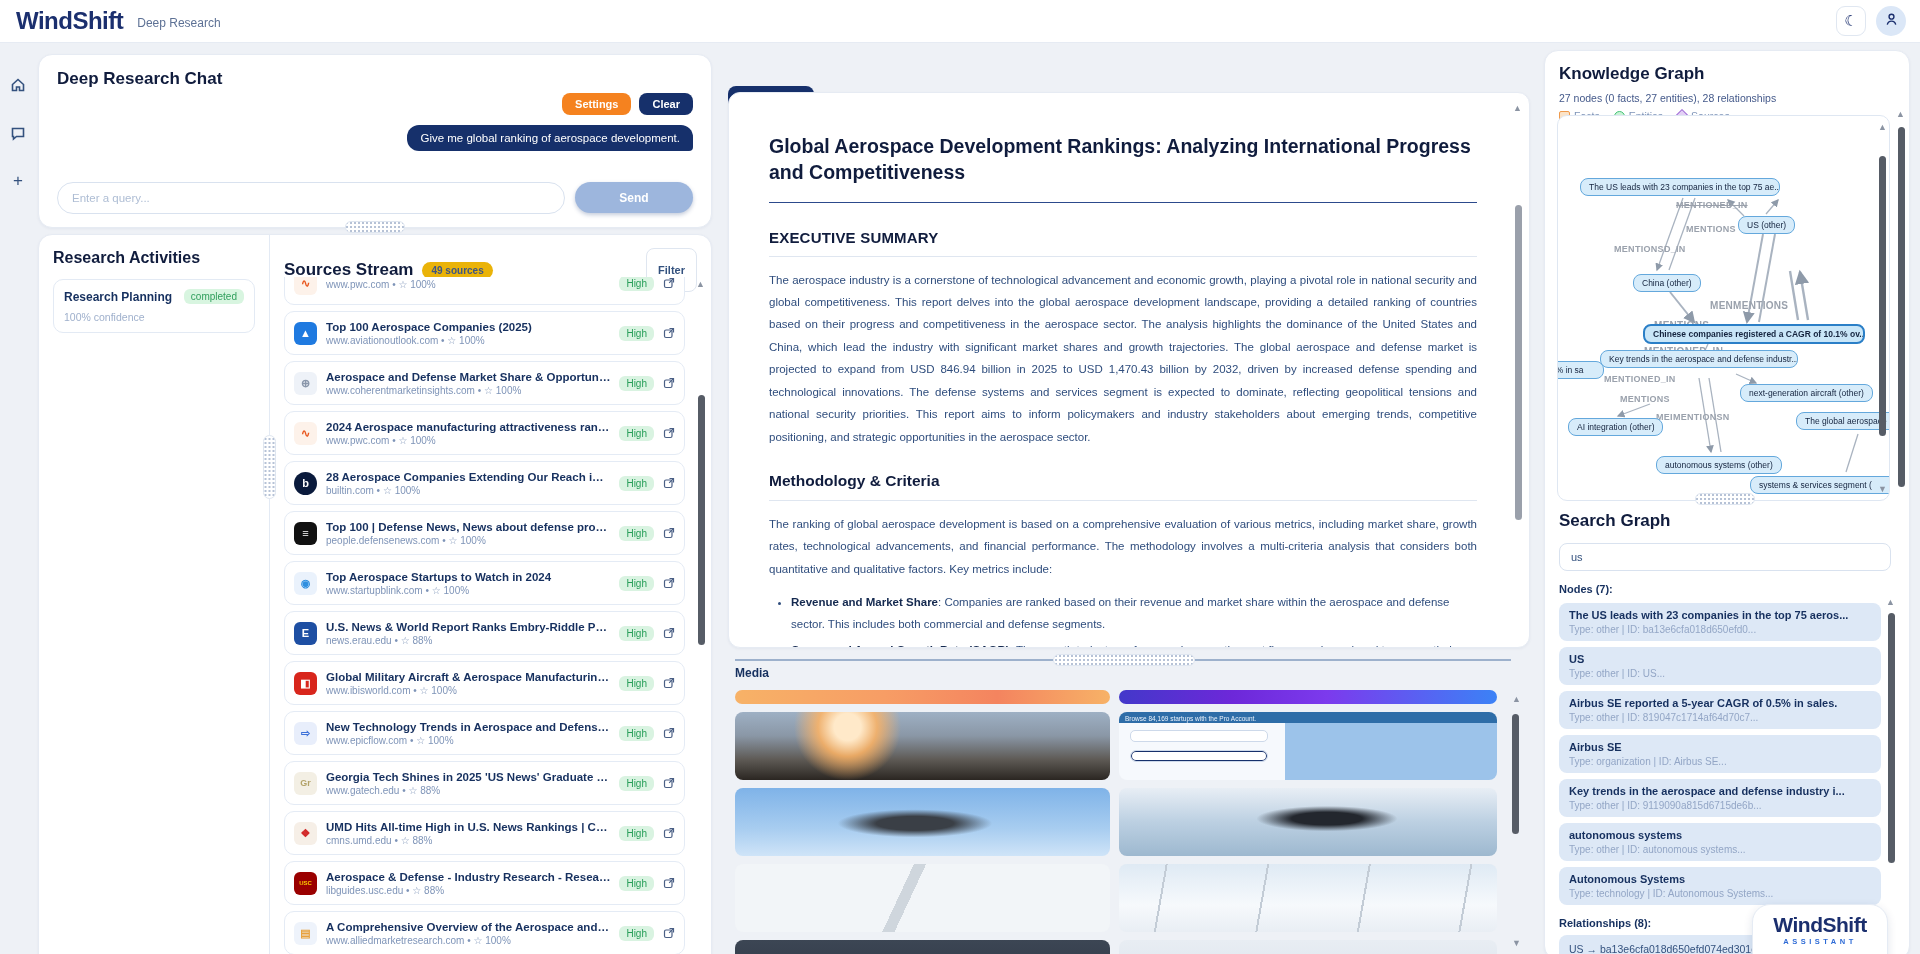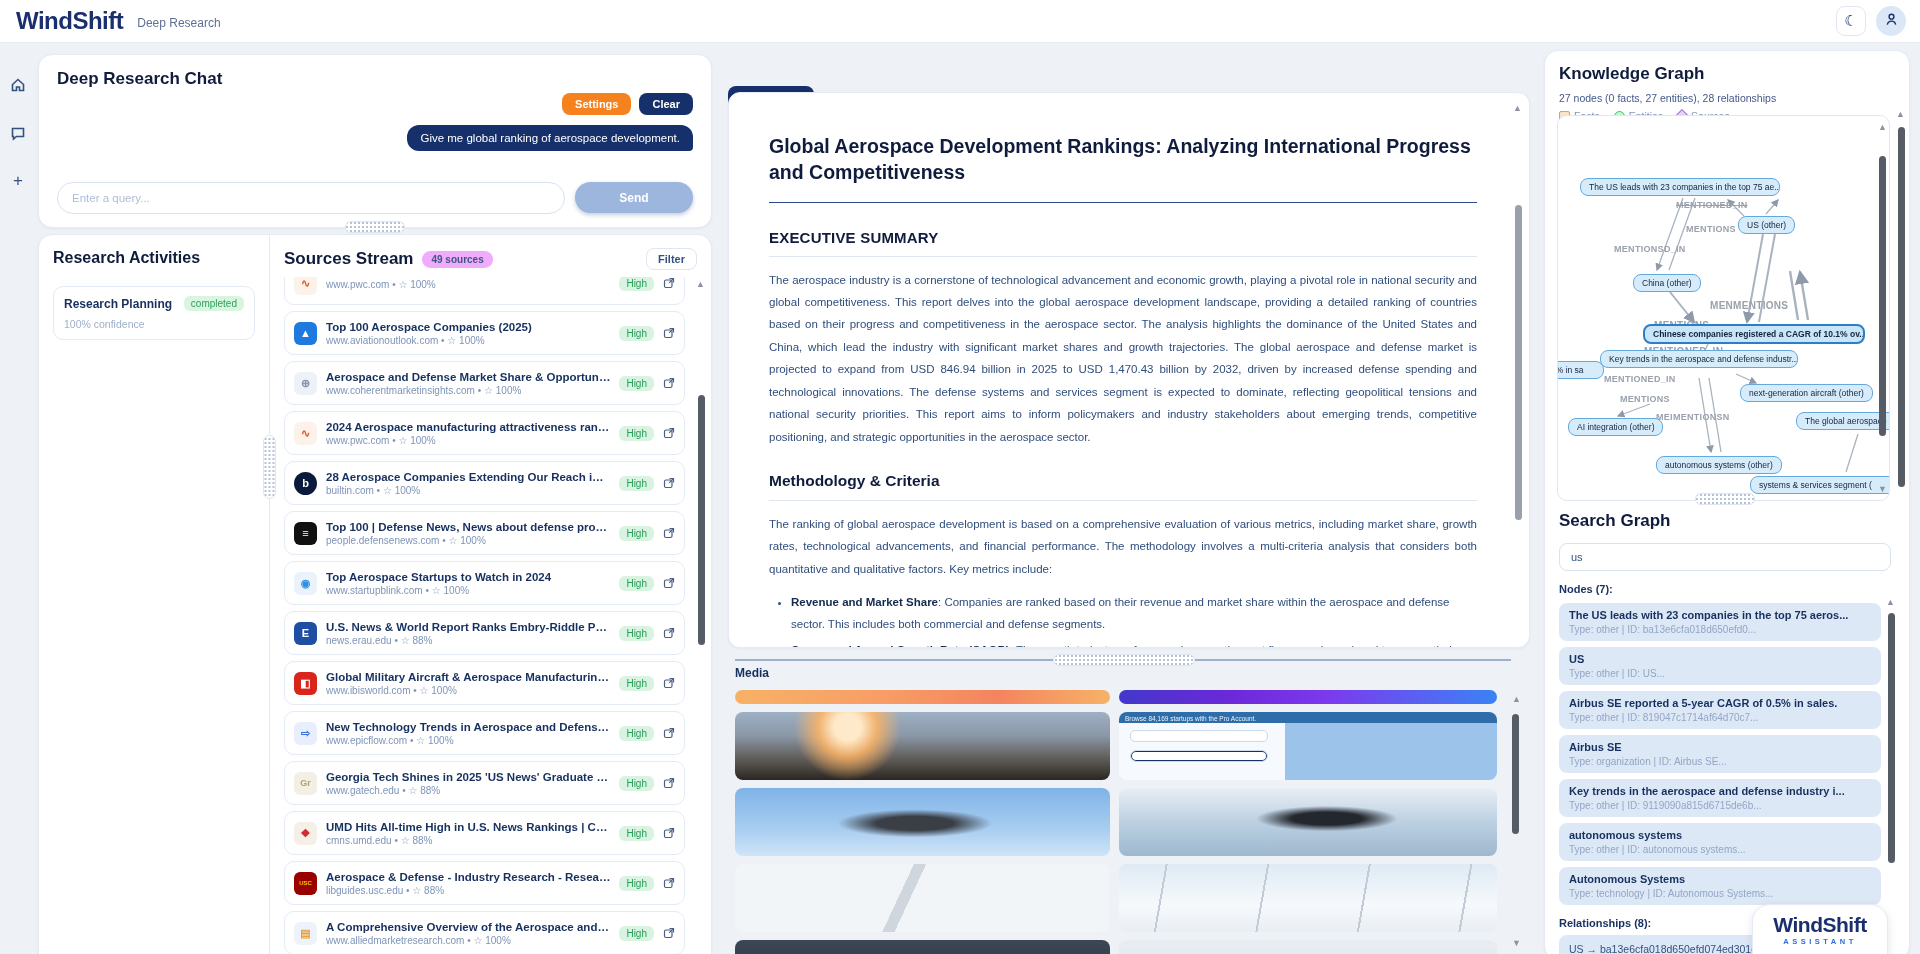--- a/index.html
+++ b/index.html
@@ -34,30 +34,30 @@
   .chat-input-row{position:absolute;left:18px;right:18px;bottom:13px;display:flex;gap:10px;}
   .query-input{flex:1;height:30px;border:1.5px solid #d9e2ef;border-radius:16px;padding:0 14px;font-size:11.5px;color:#33517e;outline:none;font-family:inherit;background:#fff;}
   .query-input::placeholder{color:#aebdd4;}
   .send-btn{width:118px;height:31px;border:none;border-radius:16px;background:#9db6dd;color:#fff;font-weight:700;font-size:12px;box-shadow:0 2px 4px rgba(20,50,110,.25);cursor:pointer;font-family:inherit;}
   .h-handle{position:absolute;width:58px;height:10px;background:#fff;border:1px solid #dfe6f0;border-radius:6px;background-image:radial-gradient(#b6c2d6 .8px,transparent 1px);background-size:4px 4px;background-position:center;cursor:row-resize;}
   .v-handle{position:absolute;width:11px;height:62px;background:#fff;border:1px solid #dfe6f0;border-radius:7px;background-image:radial-gradient(#b6c2d6 .8px,transparent 1px);background-size:4px 4px;background-position:center;cursor:col-resize;}
 
   
   #split-card{left:38px;top:234px;width:672px;height:770px;}
   #activities-pane{position:absolute;left:0;top:0;width:230px;height:100%;padding:14px;box-sizing:border-box;}
-  .activity-item{margin-top:19px;border:1px solid #e3eaf4;border-radius:10px;padding:9px 10px;}
+  .activity-item{margin-top:12px;border:1px solid #e3eaf4;border-radius:10px;padding:9px 10px;}
   .activity-row{display:flex;align-items:center;}
   .activity-name{font-size:12px;font-weight:700;color:#16305f;}
   .badge-green{margin-left:auto;background:#d8f5e0;color:#2f9e5b;font-size:10px;border-radius:6px;padding:2px 7px;}
   .activity-conf{font-size:10.5px;color:#9fb0cc;margin-top:7px;}
   #split-divider{position:absolute;left:230px;top:0;width:1px;height:100%;background:#e3eaf4;}
   #sources-pane{position:absolute;left:231px;top:0;right:0;bottom:0;padding:13px 14px 0 14px;box-sizing:border-box;}
   .sources-head{display:flex;align-items:center;gap:9px;}
-  .count-badge{background:#f0abfc;color:#3e5684;font-size:10px;font-weight:700;border-radius:9px;padding:3px 9px;}
-  .filter-btn{margin-left:auto;background:#fff;border:1px solid #dfe6f0;border-radius:8px;font-size:11px;font-weight:700;color:#33517e;padding:4px 11px;cursor:pointer;font-family:inherit;}
+  .count-badge{background:#eab308;color:#3e5684;font-size:10px;font-weight:700;border-radius:9px;padding:3px 9px;}
+  .filter-btn{margin-left:auto;background:#fff;border:1px solid #dfe6f0;border-radius:8px;font-size:11px;font-weight:700;color:#33517e;padding:15px 11px;cursor:pointer;font-family:inherit;}
   #sources-list{position:absolute;left:14px;right:26px;top:42px;bottom:0;overflow:hidden;display:flex;flex-direction:column;gap:6px;}
   .source-row{flex:0 0 42px;border:1px solid #e4ebf5;border-radius:10px;display:flex;align-items:center;gap:9px;padding:0 9px;background:#fff;}
   .source-row.clipped{margin-top:-16px;}
   .src-icon{flex:0 0 23px;height:23px;border-radius:6px;display:flex;align-items:center;justify-content:center;font-size:11px;font-weight:700;}
   .src-text{flex:1;min-width:0;}
   .src-title{font-size:11.5px;font-weight:700;color:#16305f;white-space:nowrap;overflow:hidden;text-overflow:ellipsis;}
   .src-meta{font-size:10px;color:#7e94b8;margin-top:2px;white-space:nowrap;overflow:hidden;}
   .badge-high{background:#d9f3e1;color:#259d57;font-size:10px;border-radius:6px;padding:2px 7px;flex:0 0 auto;}
   .ext-icon{flex:0 0 auto;color:#4a5f85;cursor:pointer;display:flex;}
   .scroll-arrow{position:absolute;font-size:9px;color:#8b94a3;}

